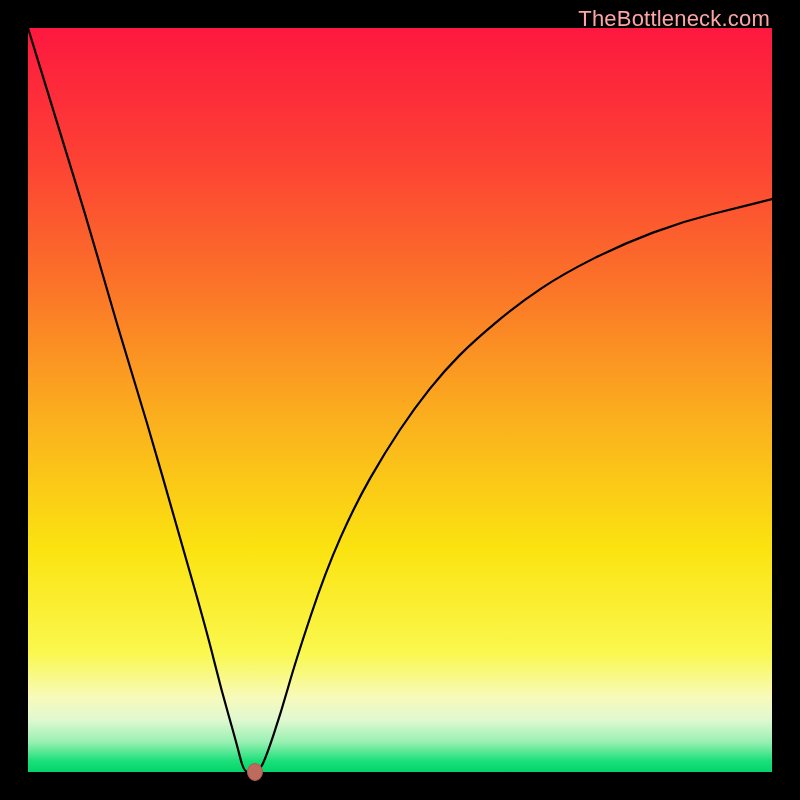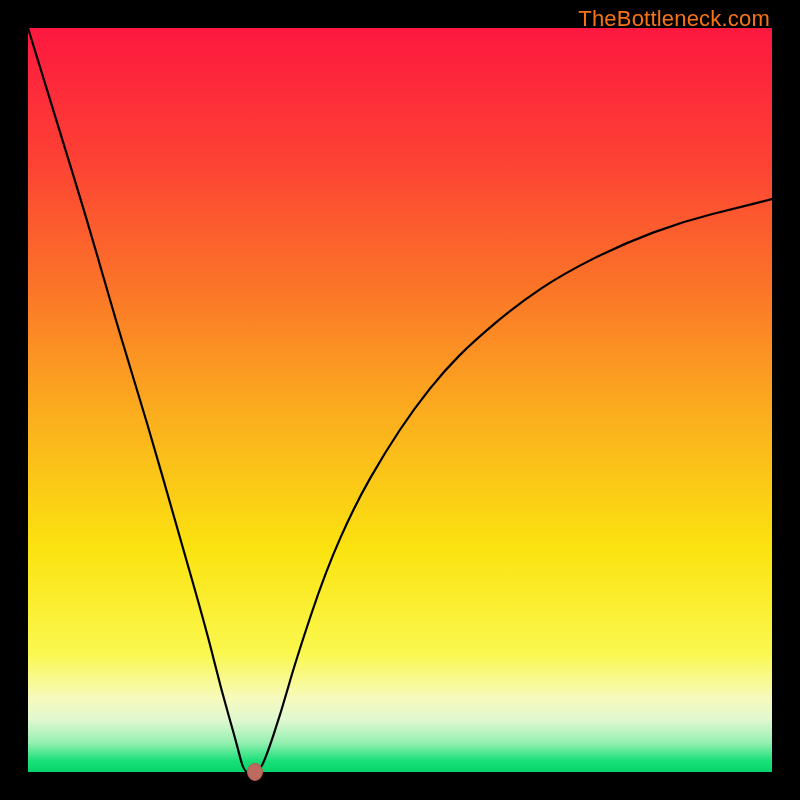--- a/index.html
+++ b/index.html
@@ -23,21 +23,21 @@
     position: absolute;
     left: 0;
     top: 0;
     width: 744px;
     height: 744px;
   }
   .watermark {
     position: absolute;
     top: 6px;
     right: 30px;
-    color: #f97316;
+    color: #fca5a5;
     font-size: 22px;
     font-weight: 500;
     letter-spacing: 0.2px;
     user-select: none;
   }
   .marker {
     position: absolute;
     width: 14px;
     height: 16px;
     border-radius: 50%;

